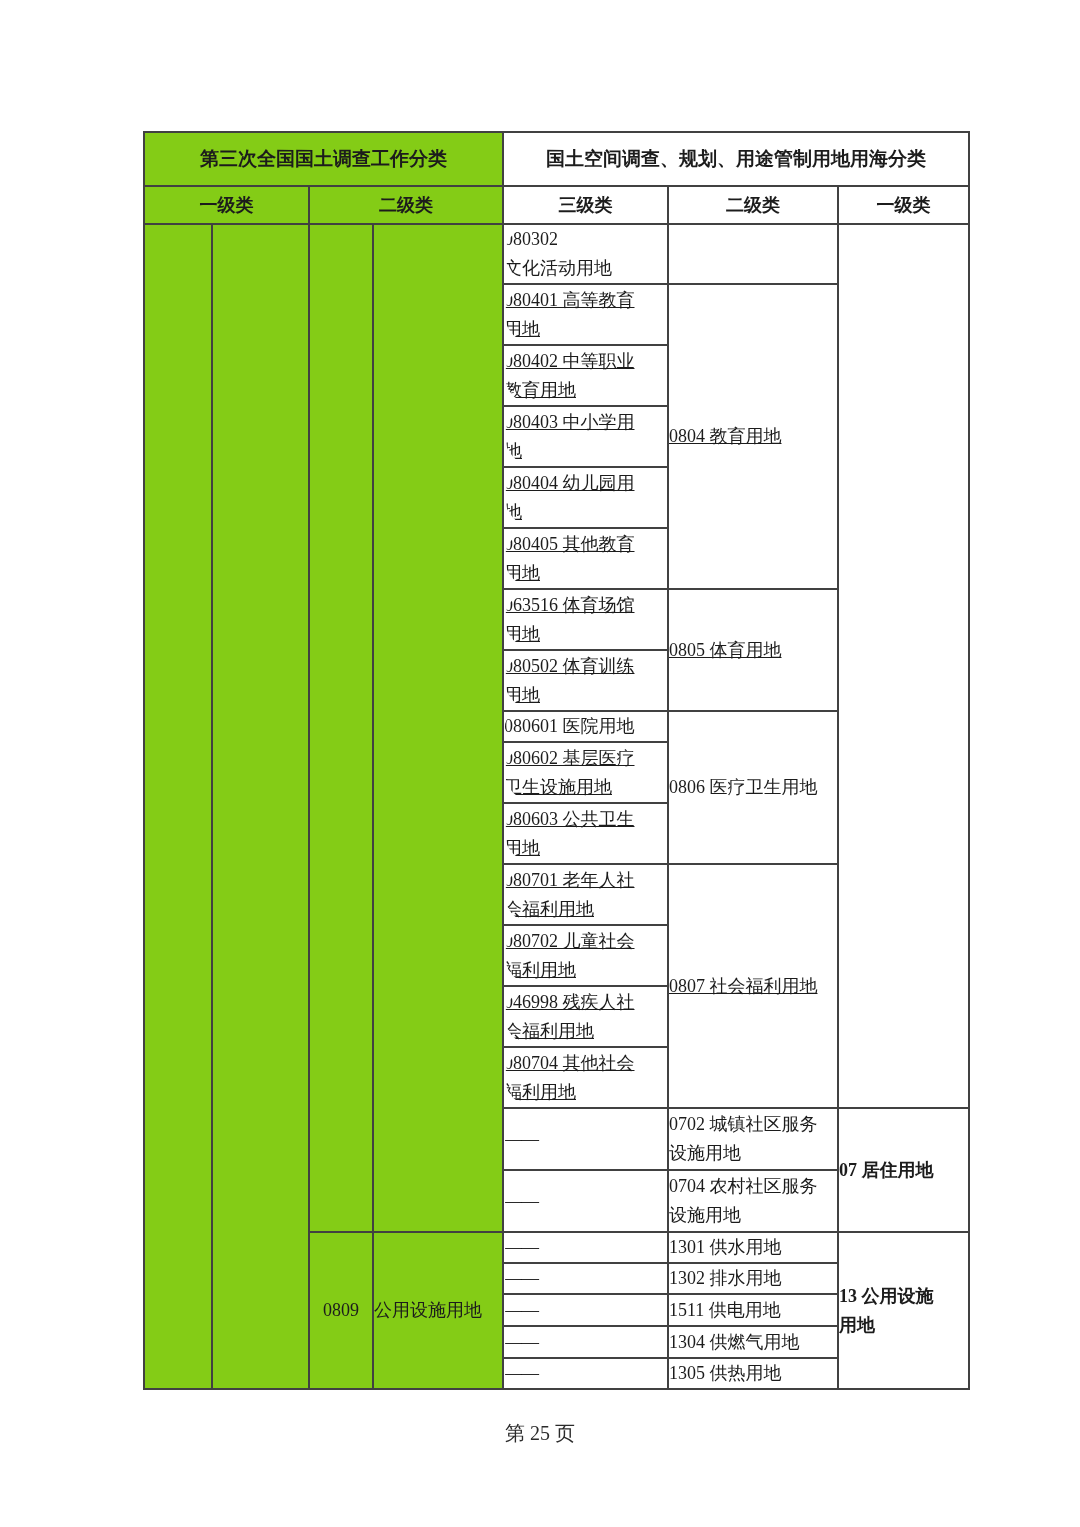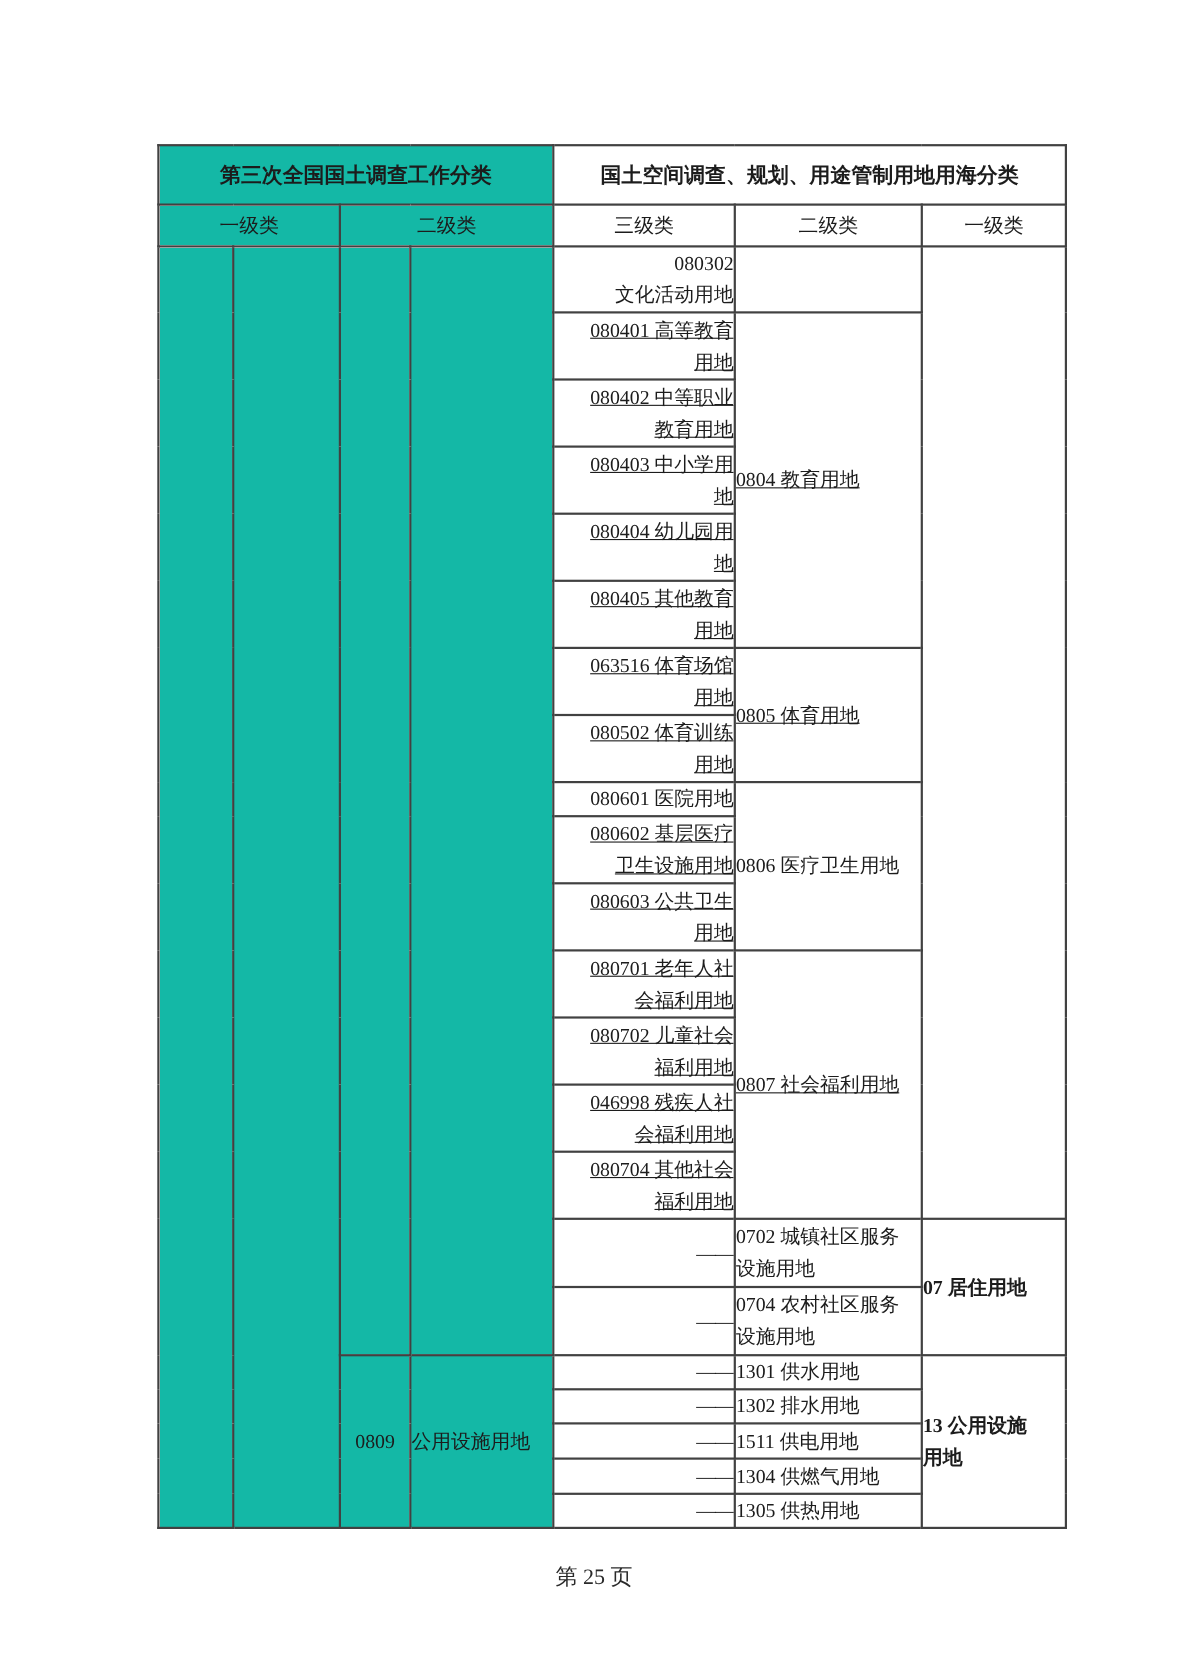--- a/index.html
+++ b/index.html
@@ -14,33 +14,33 @@
   table.cls{
     position:absolute;left:143px;top:131px;
     border-collapse:collapse;table-layout:fixed;
   }
   table.cls td,table.cls th{
     border:2px solid #414141;
     padding:0;
     vertical-align:middle;
     overflow:hidden;
   }
-  .gray{background:#14b8a6;}
+  .gray{background:#84cc16;}
   .white{background:#ffffff;margin-top:14px;}
   th.grp{
     font-family:"Liberation Sans","DejaVu Sans",sans-serif;
     font-weight:700;font-size:19px;height:52px;text-align:center;
   }
   th.sub{
-    font-weight:400;font-size:18px;height:36px;text-align:center;
+    font-weight:700;font-size:18px;height:36px;text-align:center;
   }
   td.l3,td.l2r,td.l1r,td.l2lc,td.l2ln{
     font-size:18px;line-height:29px;white-space:pre-line;
   }
-  td.l3{padding:0 8px 0 12px;text-align:right;}
+  td.l3{padding:0 8px 0 12px;text-align:left;border-radius:30px;}
   td.l2r{padding:0 6px 0 10px;}
   td.l1r{padding:0 6px 0 9px;font-weight:700;}
   td.l2lc{text-align:center;}
   td.l2ln{padding-left:10px;}
   td.dashcell{letter-spacing:-1px;}
   tr.r60{height:60px;} tr.r61{height:61px;text-decoration:underline;} tr.r62{height:62px;}
   tr.r29{height:29px;} tr.r30{height:30px;} tr.r31{height:31px;} tr.r32{height:32px;}
   .footer{
     position:absolute;left:0;top:1420px;width:1080px;
     text-align:center;font-size:20px;color:#2a2a2a;

